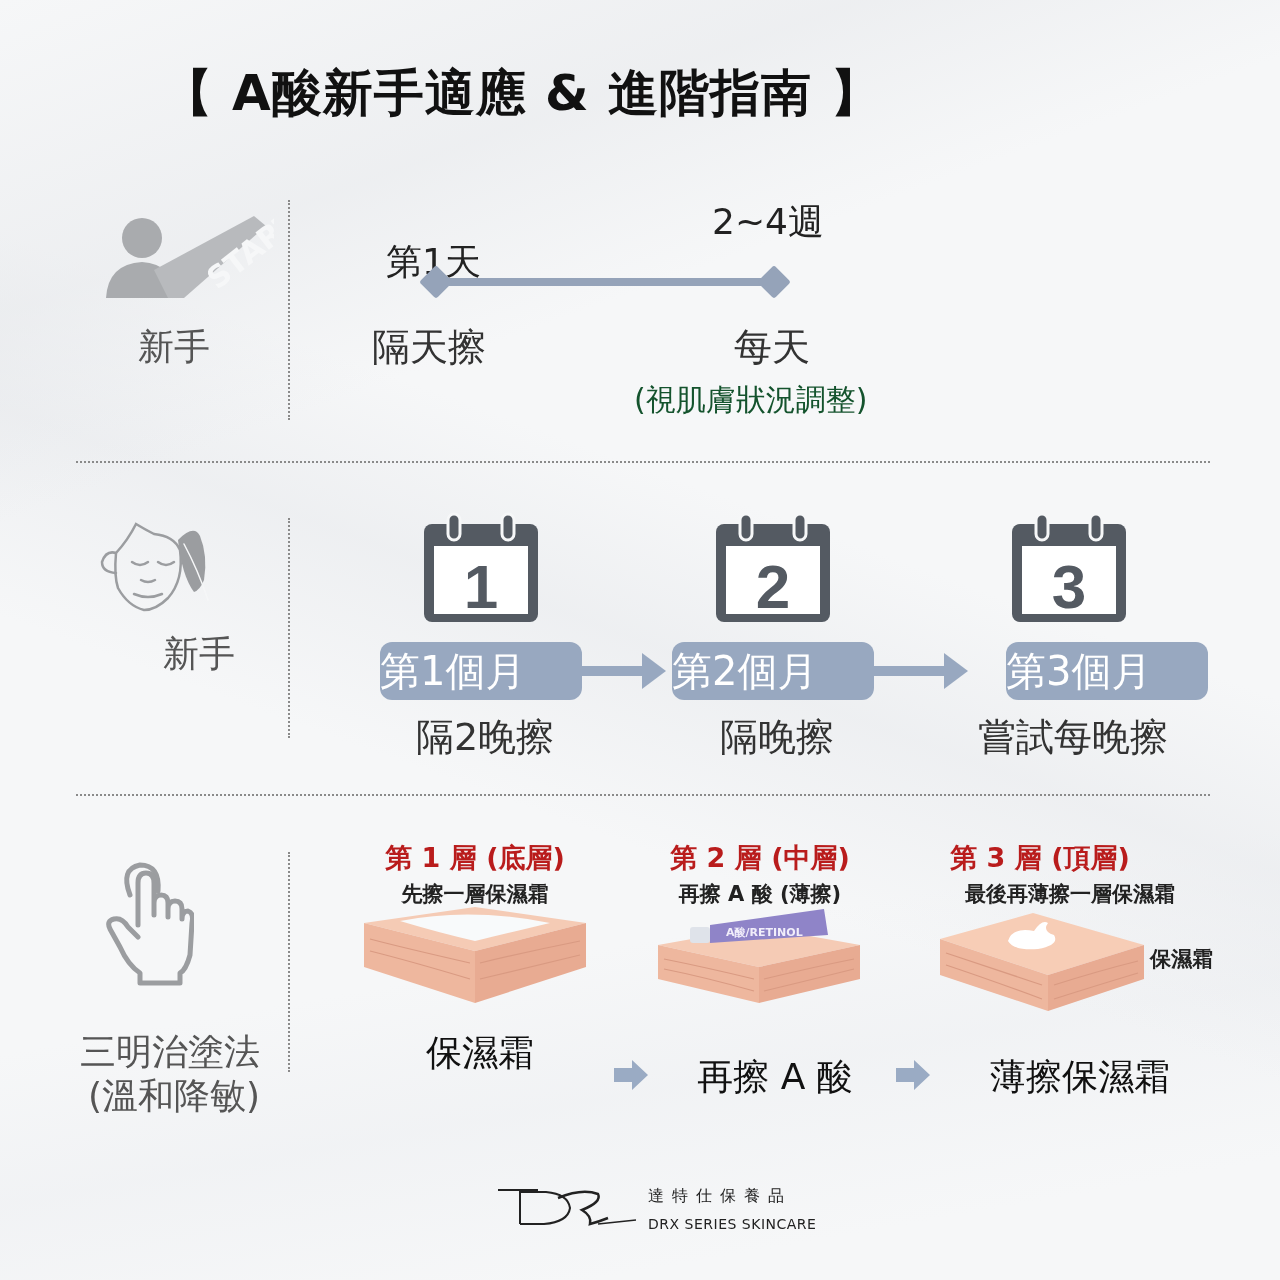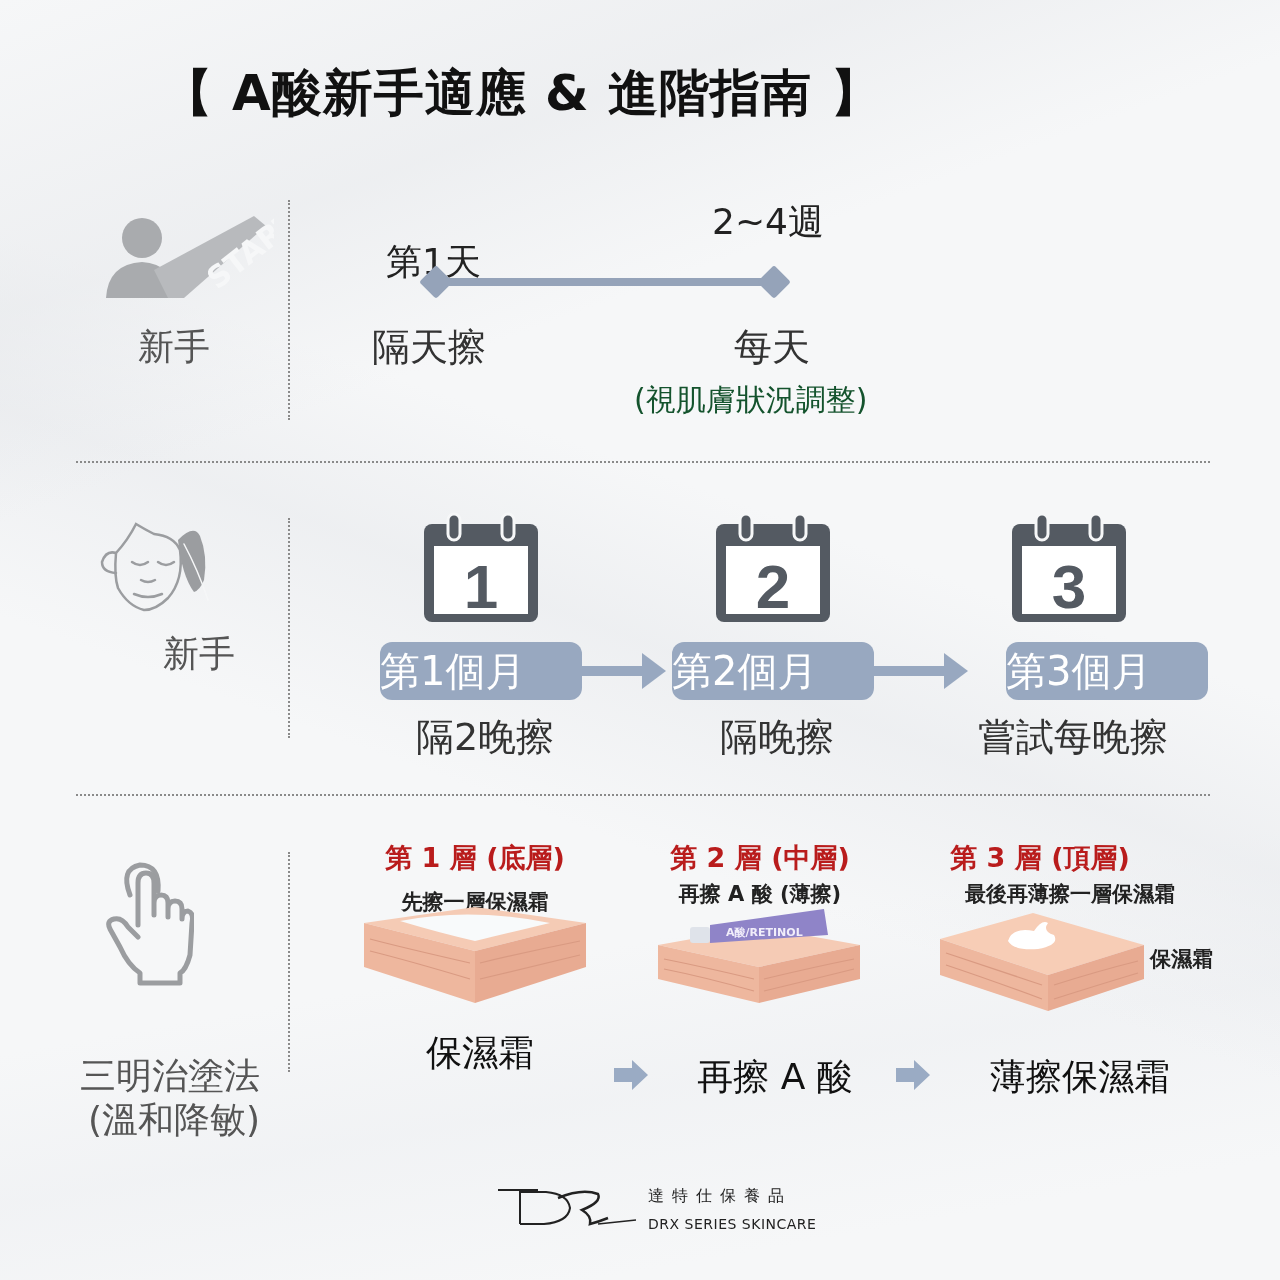--- a/index.html
+++ b/index.html
@@ -139,28 +139,28 @@
 <div class="abs step-text" style="left:960px; top:712px; width:226px;">嘗試每晚擦</div>
 
 <div class="abs hsep" style="top:794px;"></div>
 
 <div class="abs" style="left:104px; top:855px; width:90px; height:135px;">
   <svg width="90" height="135" viewBox="0 0 90 135" fill="none" stroke="#9b9da0" stroke-width="5" stroke-linejoin="round" stroke-linecap="round">
     <path d="M26 40 Q16 14 36 10 Q56 10 54 36"></path>
     <path d="M34 70 L34 28 Q34 18 42 18 Q50 18 50 28 L50 60 L50 48 Q50 40 57 40 Q64 40 64 48 L64 62 L64 54 Q64 46 71 46 Q78 46 78 54 L78 64 Q78 56 84 56 Q90 58 88 68 L86 100 Q82 115 76 118 L76 128 L36 128 L36 118 Q24 110 16 92 L6 74 Q2 66 10 64 Q18 62 24 72 L34 82"></path>
   </svg>
 </div>
-<div class="abs side-label" style="left:40px; top:1030px; width:220px;margin-top:24px;">
+<div class="abs side-label" style="left:40px; top:1030px; width:220px;">
   <div>三明治塗法</div>
   <div>(溫和降敏)</div>
 </div>
 <div class="abs vsep" style="top:852px; height:220px;"></div>
 
 <div class="abs layer-title" style="left:360px; top:840px; width:230px;">第 1 層 (底層)</div>
-<div class="abs layer-sub" style="left:360px; top:880px; width:230px;margin-top:8px;">先擦一層保濕霜</div>
+<div class="abs layer-sub" style="left:360px; top:880px; width:230px;">先擦一層保濕霜</div>
 <div class="abs layer-title" style="left:650px; top:840px; width:220px;">第 2 層 (中層)</div>
 <div class="abs layer-sub" style="left:650px; top:880px; width:220px;">再擦 A 酸 (薄擦)</div>
 <div class="abs layer-title" style="left:935px; top:840px; width:210px;">第 3 層 (頂層)</div>
 <div class="abs layer-sub" style="left:935px; top:880px; width:270px;">最後再薄擦一層保濕霜</div>
 
 <div class="abs" style="left:360px; top:905px; width:230px; height:100px;">
   <svg width="230" height="100" viewBox="0 0 230 100">
     <polygon points="4,18 115,2 226,18 115,46" fill="#f5cbb5"></polygon>
     <polygon points="4,18 115,46 115,98 4,62" fill="#eeb79e"></polygon>
     <polygon points="226,18 115,46 115,98 226,62" fill="#e8ab92"></polygon>

